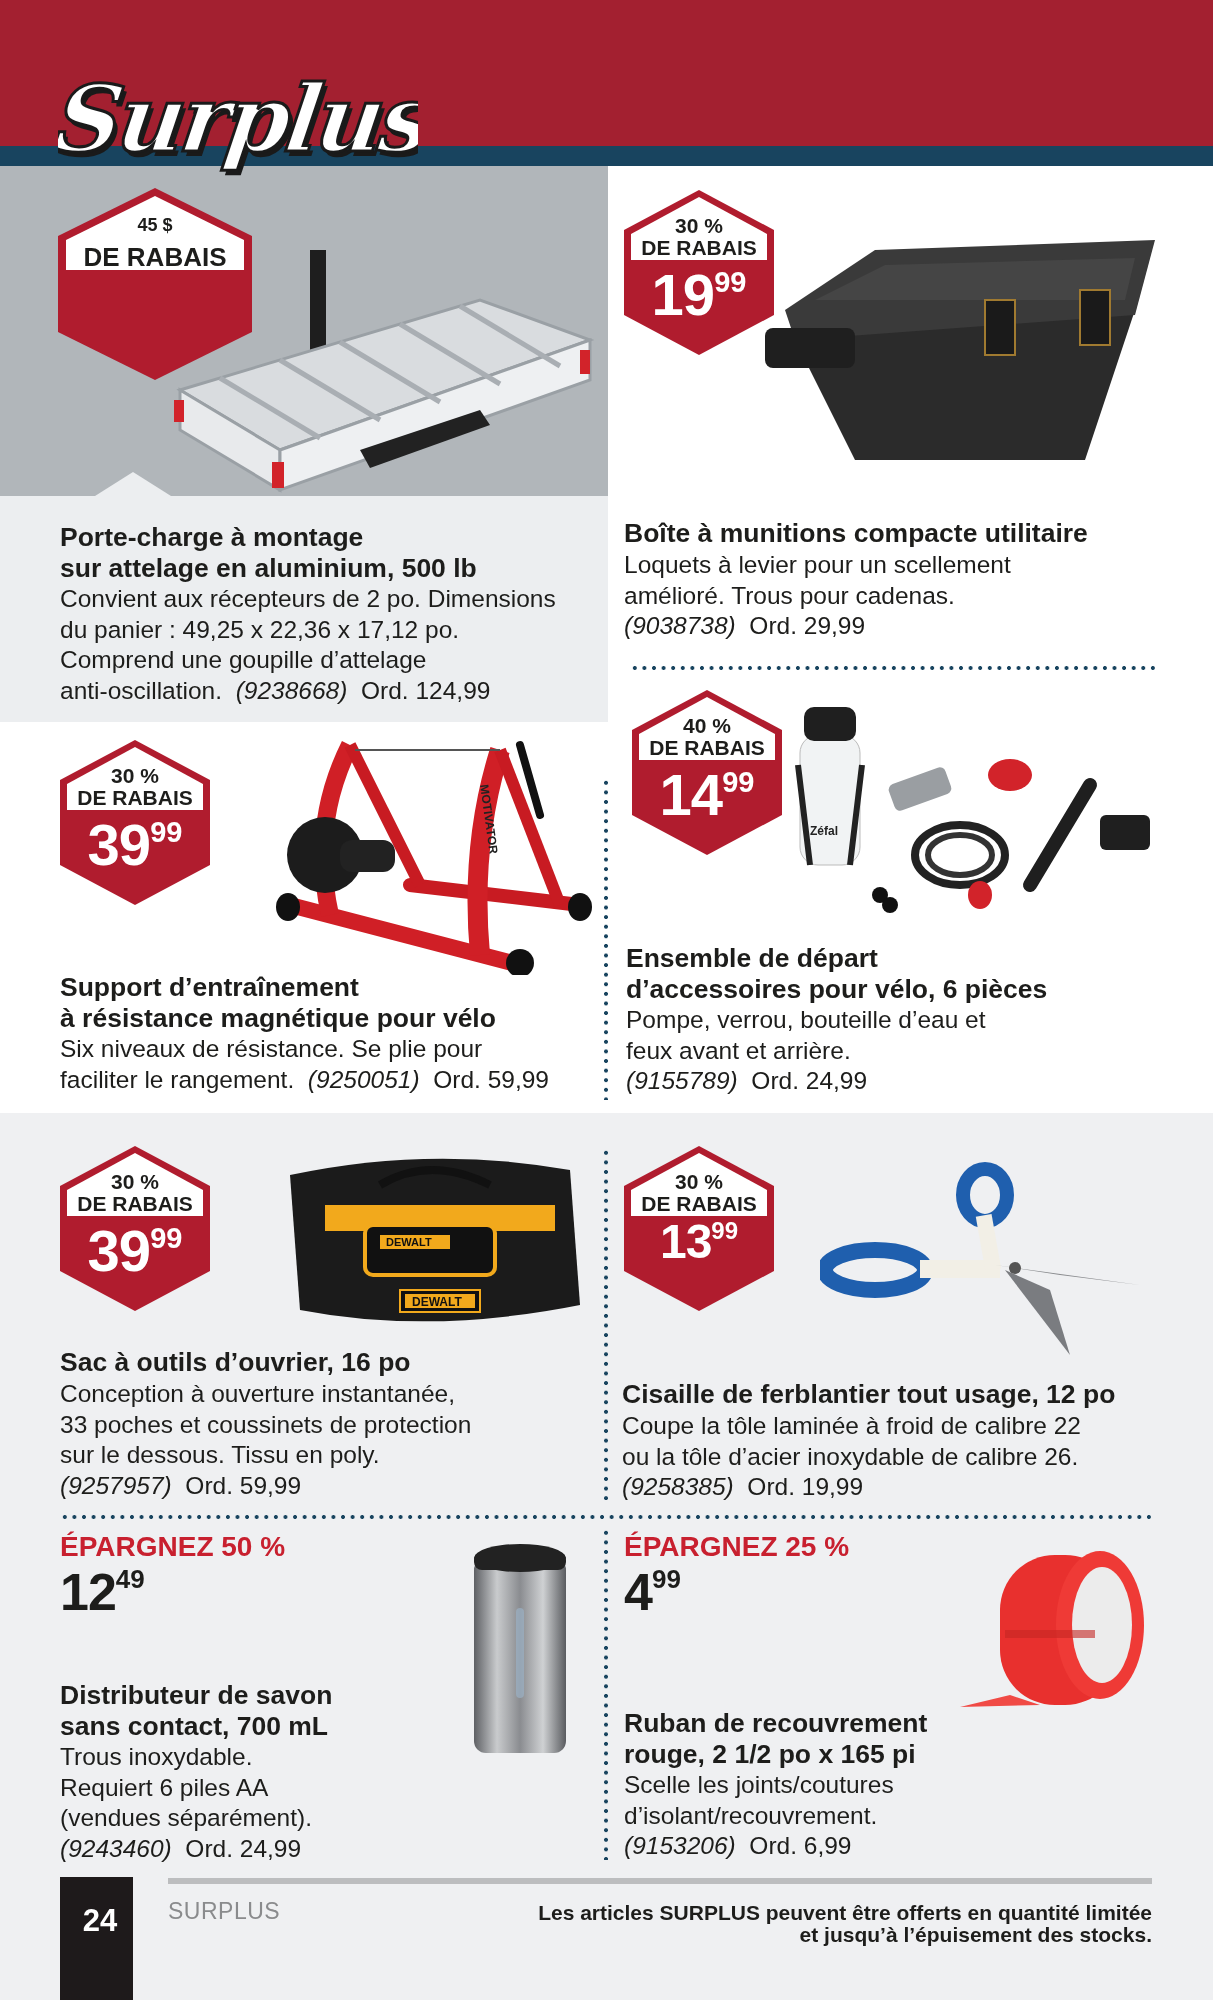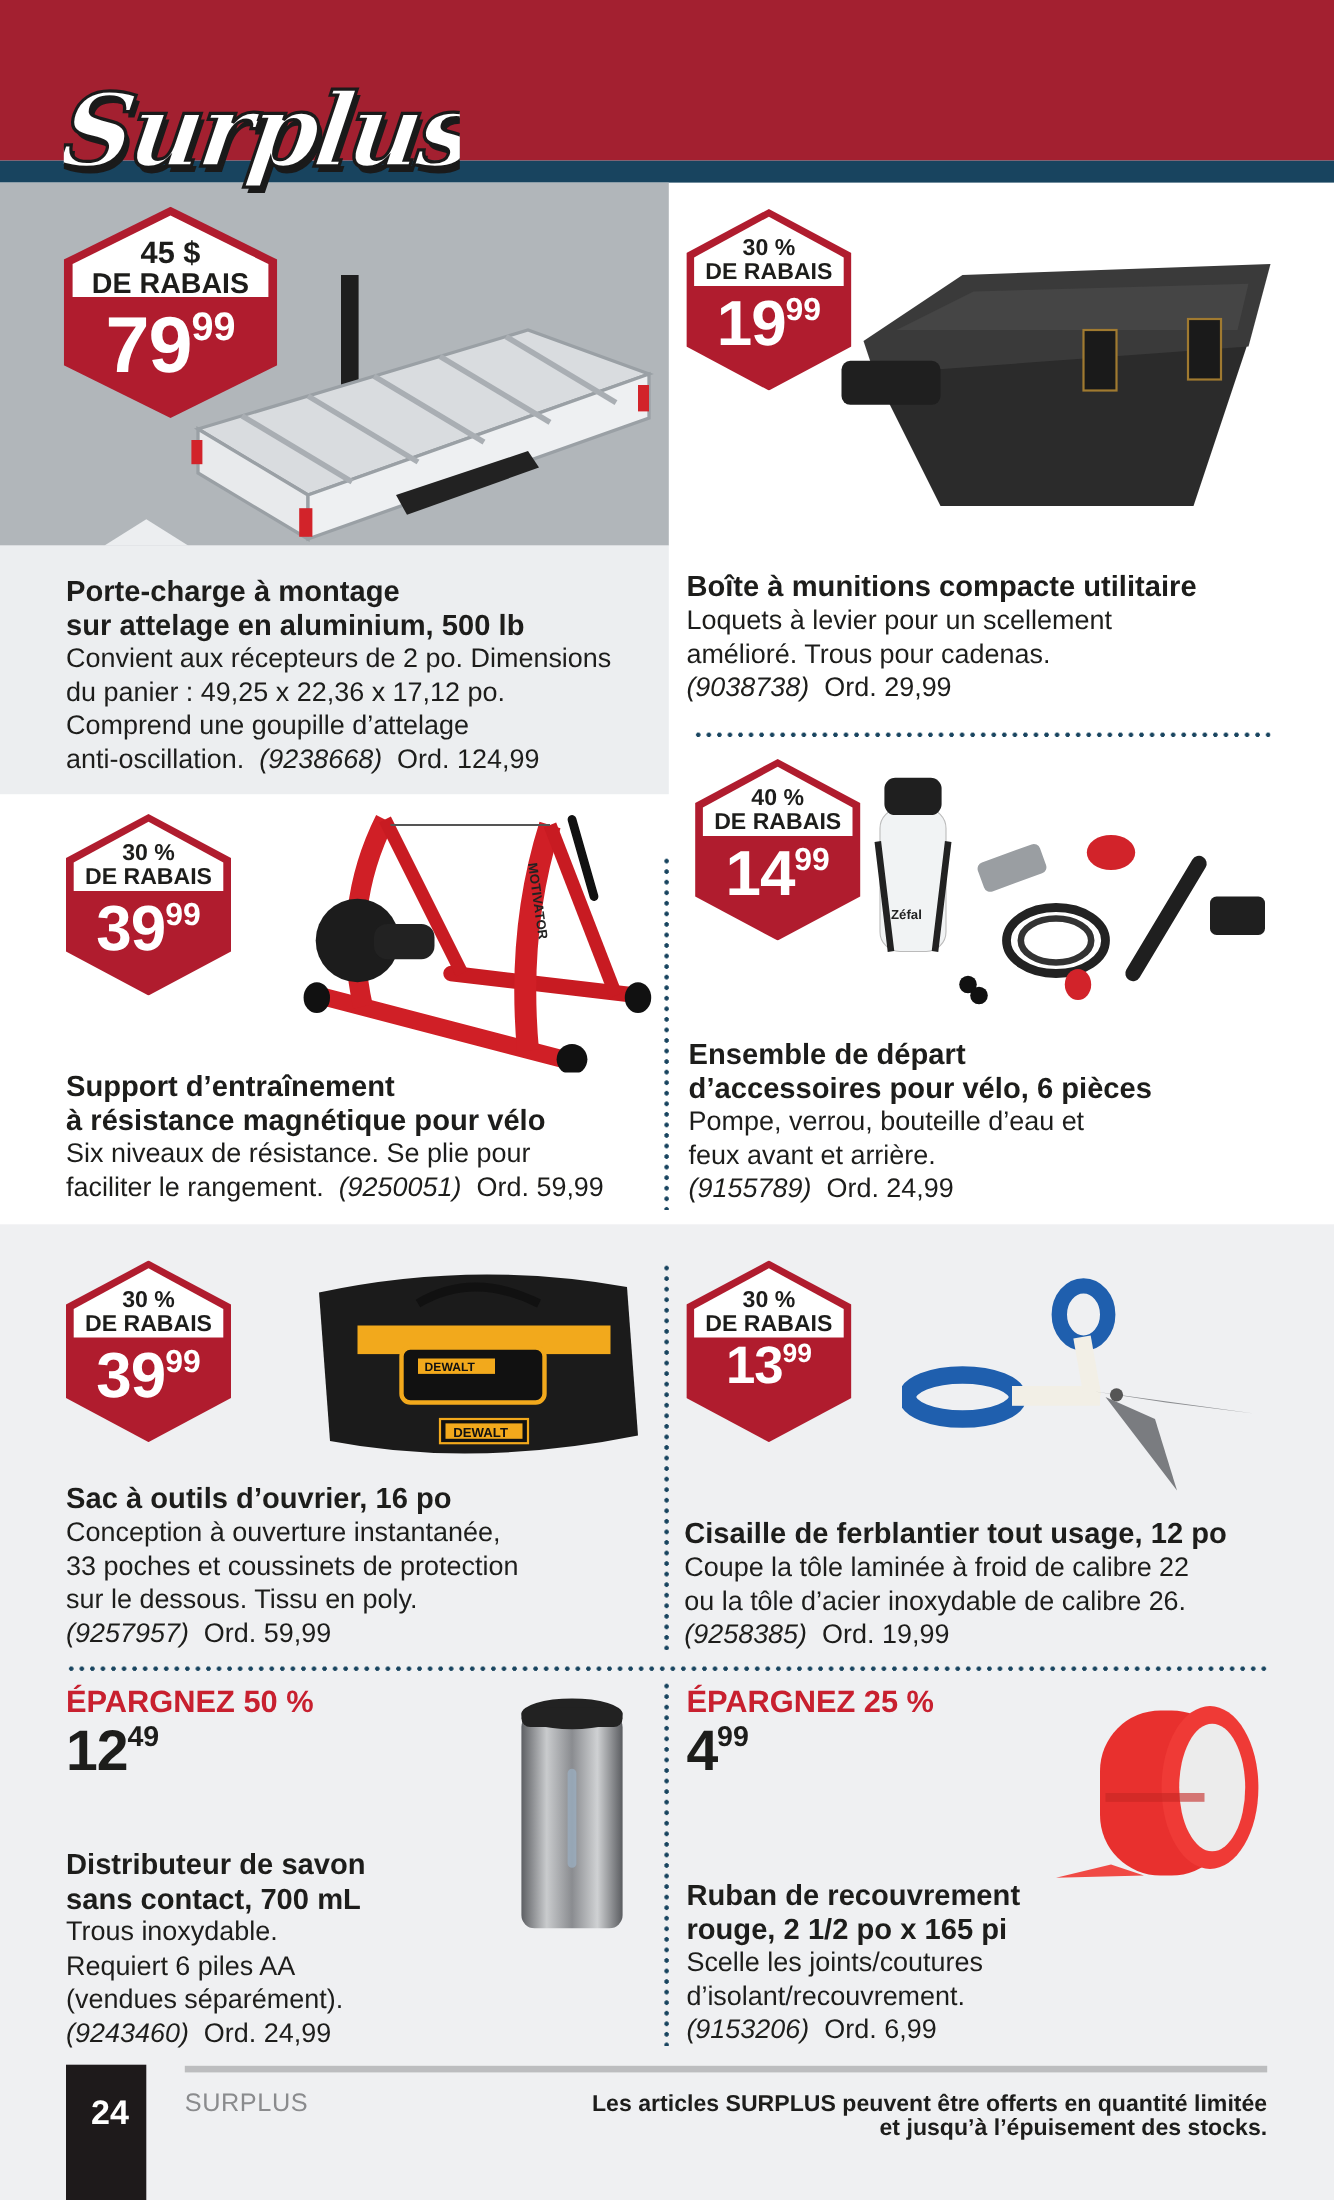--- a/index.html
+++ b/index.html
@@ -80,23 +80,22 @@
     <rect x="14" y="160" width="10" height="22" fill="#d2232a"></rect>
     <polygon points="200,210 320,170 330,185 210,228" fill="#222"></polygon>
   </svg>
 </div>
 
 <div class="hex" style="left:58px; top:188px; width:194px; height:192px;">
   <svg viewBox="0 0 194 192">
       <polygon points="97,0 194,48 194,144 97,192 0,144 0,48" fill="#b01c2e"></polygon>
       <polygon points="97,8 186,52 186,82 8,82 8,52" fill="#ffffff"></polygon>
     </svg>
-  <div class="off" style="top:28px; font-size:28px;">45 $</div>
+  <div class="off" style="top:28px; font-size:18px;">45 $</div>
   <div class="off" style="top:56px; font-size:26px;">DE RABAIS</div>
-  <div class="price" style="top:90px; font-size:72px;"><span>79</span><sup>99</sup></div>
 </div>
 
 <div class="title" style="left:60px; top:522px;">
   <div>Porte-charge à montage</div>
     <div>sur attelage en aluminium, 500 lb</div>
 </div>
 <div class="desc" style="left:60px; top:584px;">
   <div>Convient aux récepteurs de 2 po. Dimensions</div>
   <div>du panier : 49,25 x 22,36 x 17,12 po.</div>
   <div>Comprend une goupille d’attelage</div>

